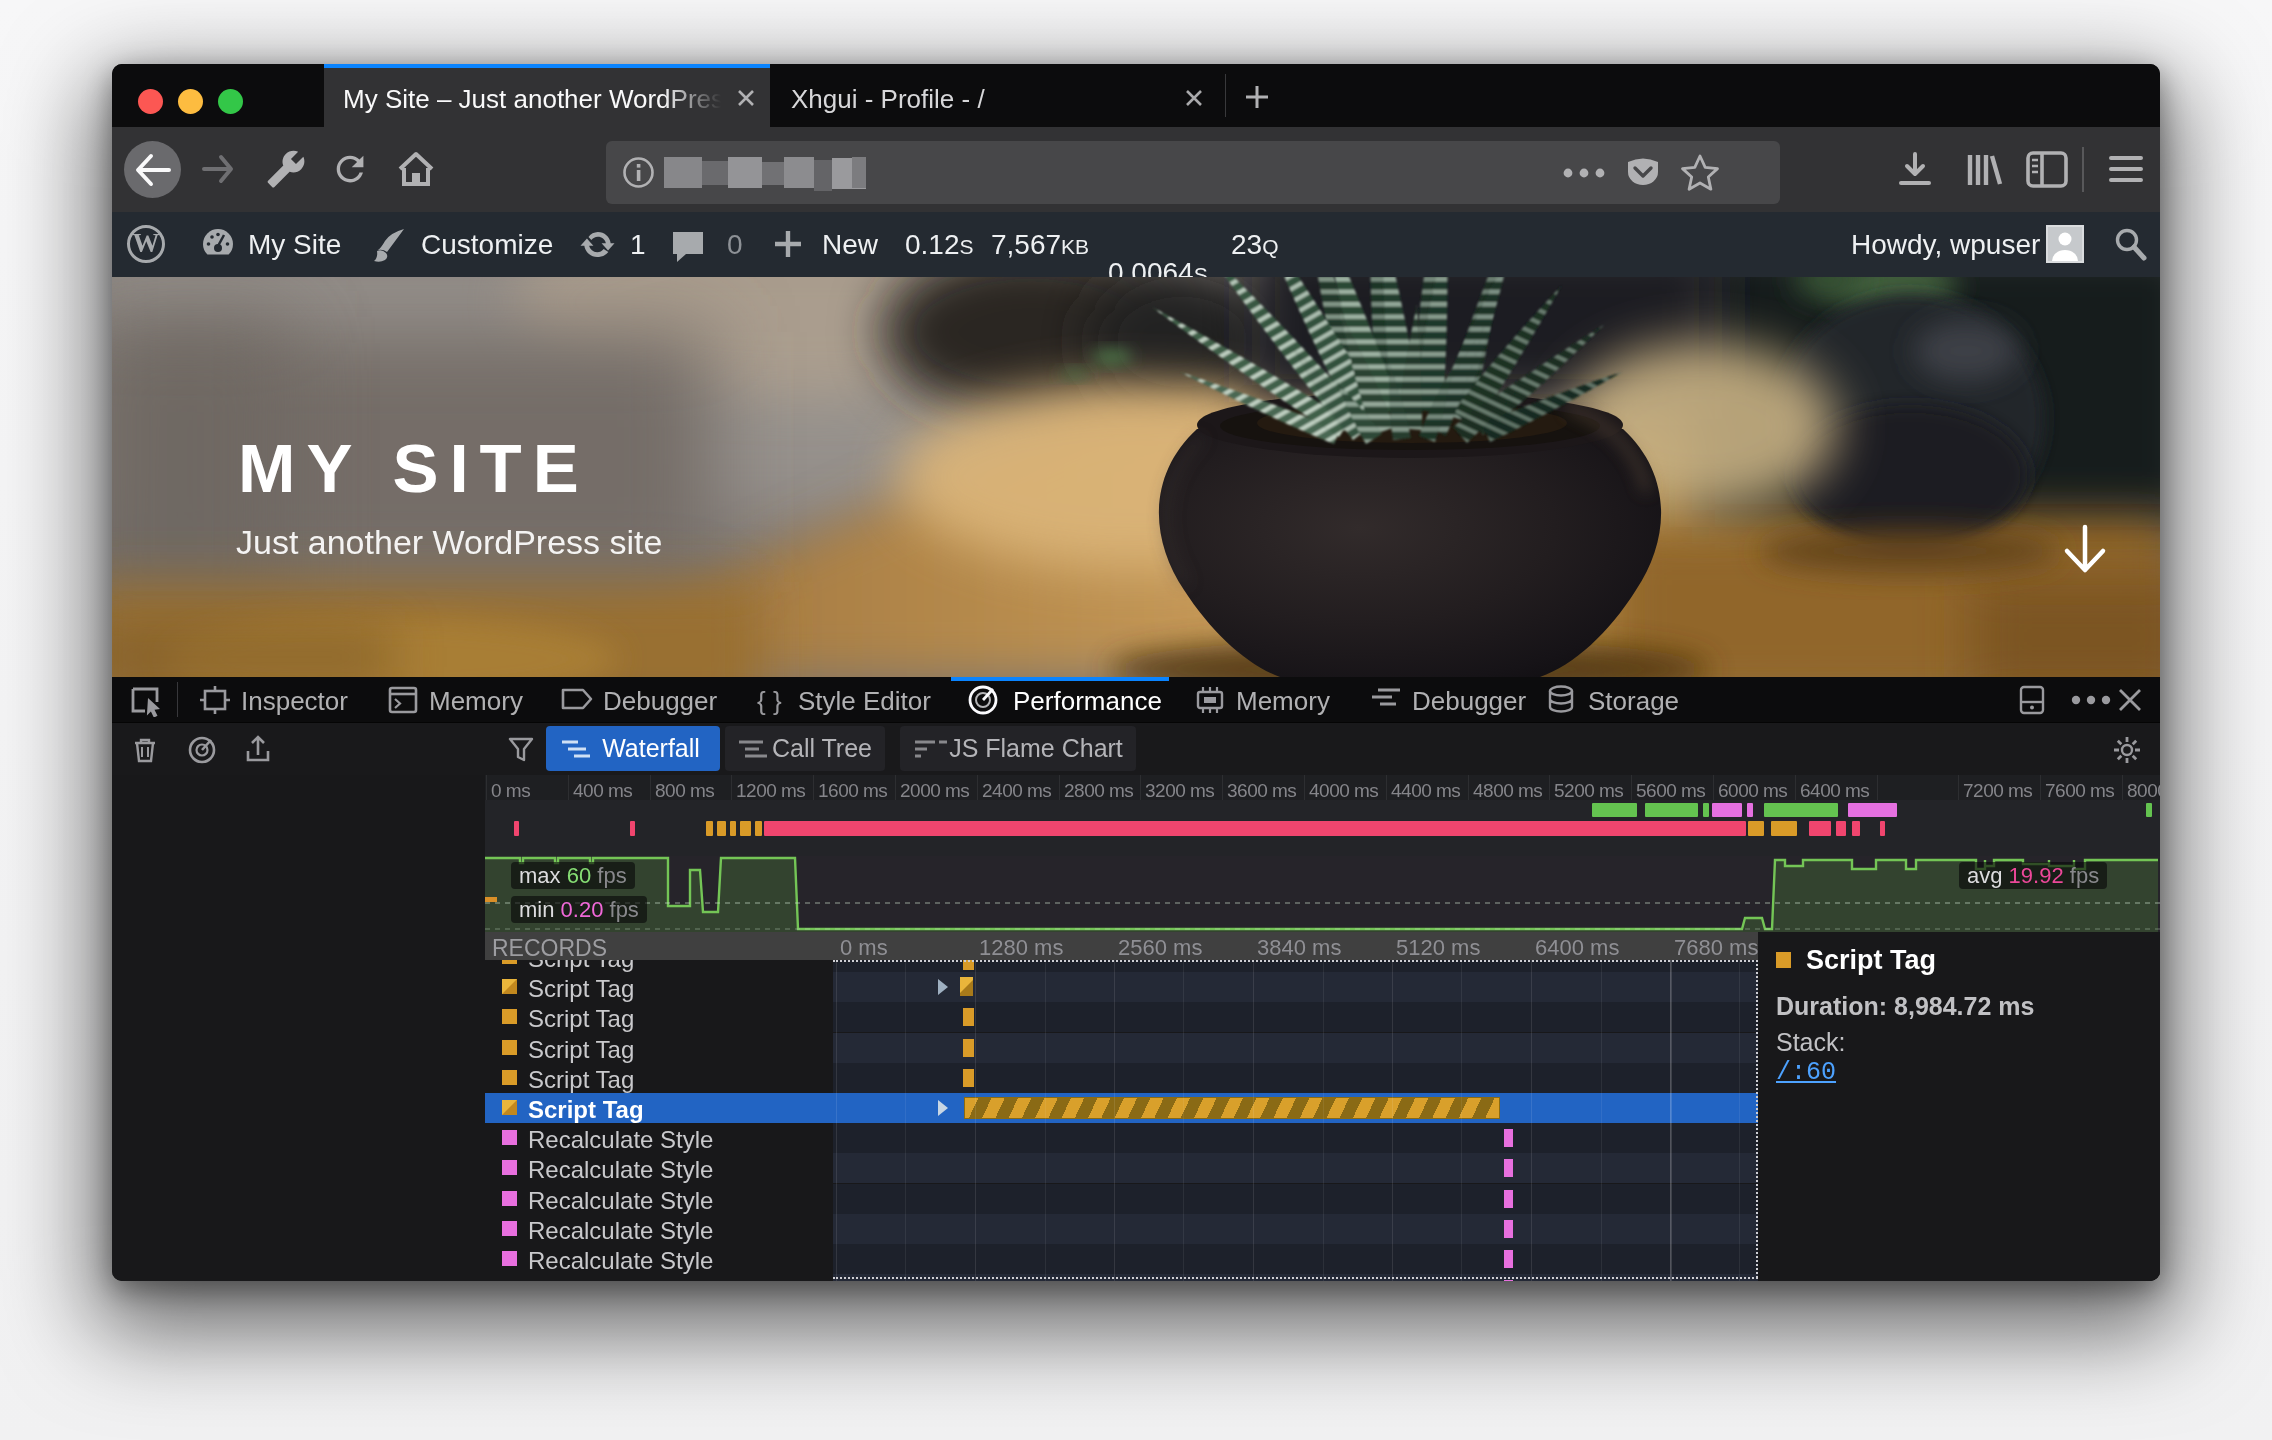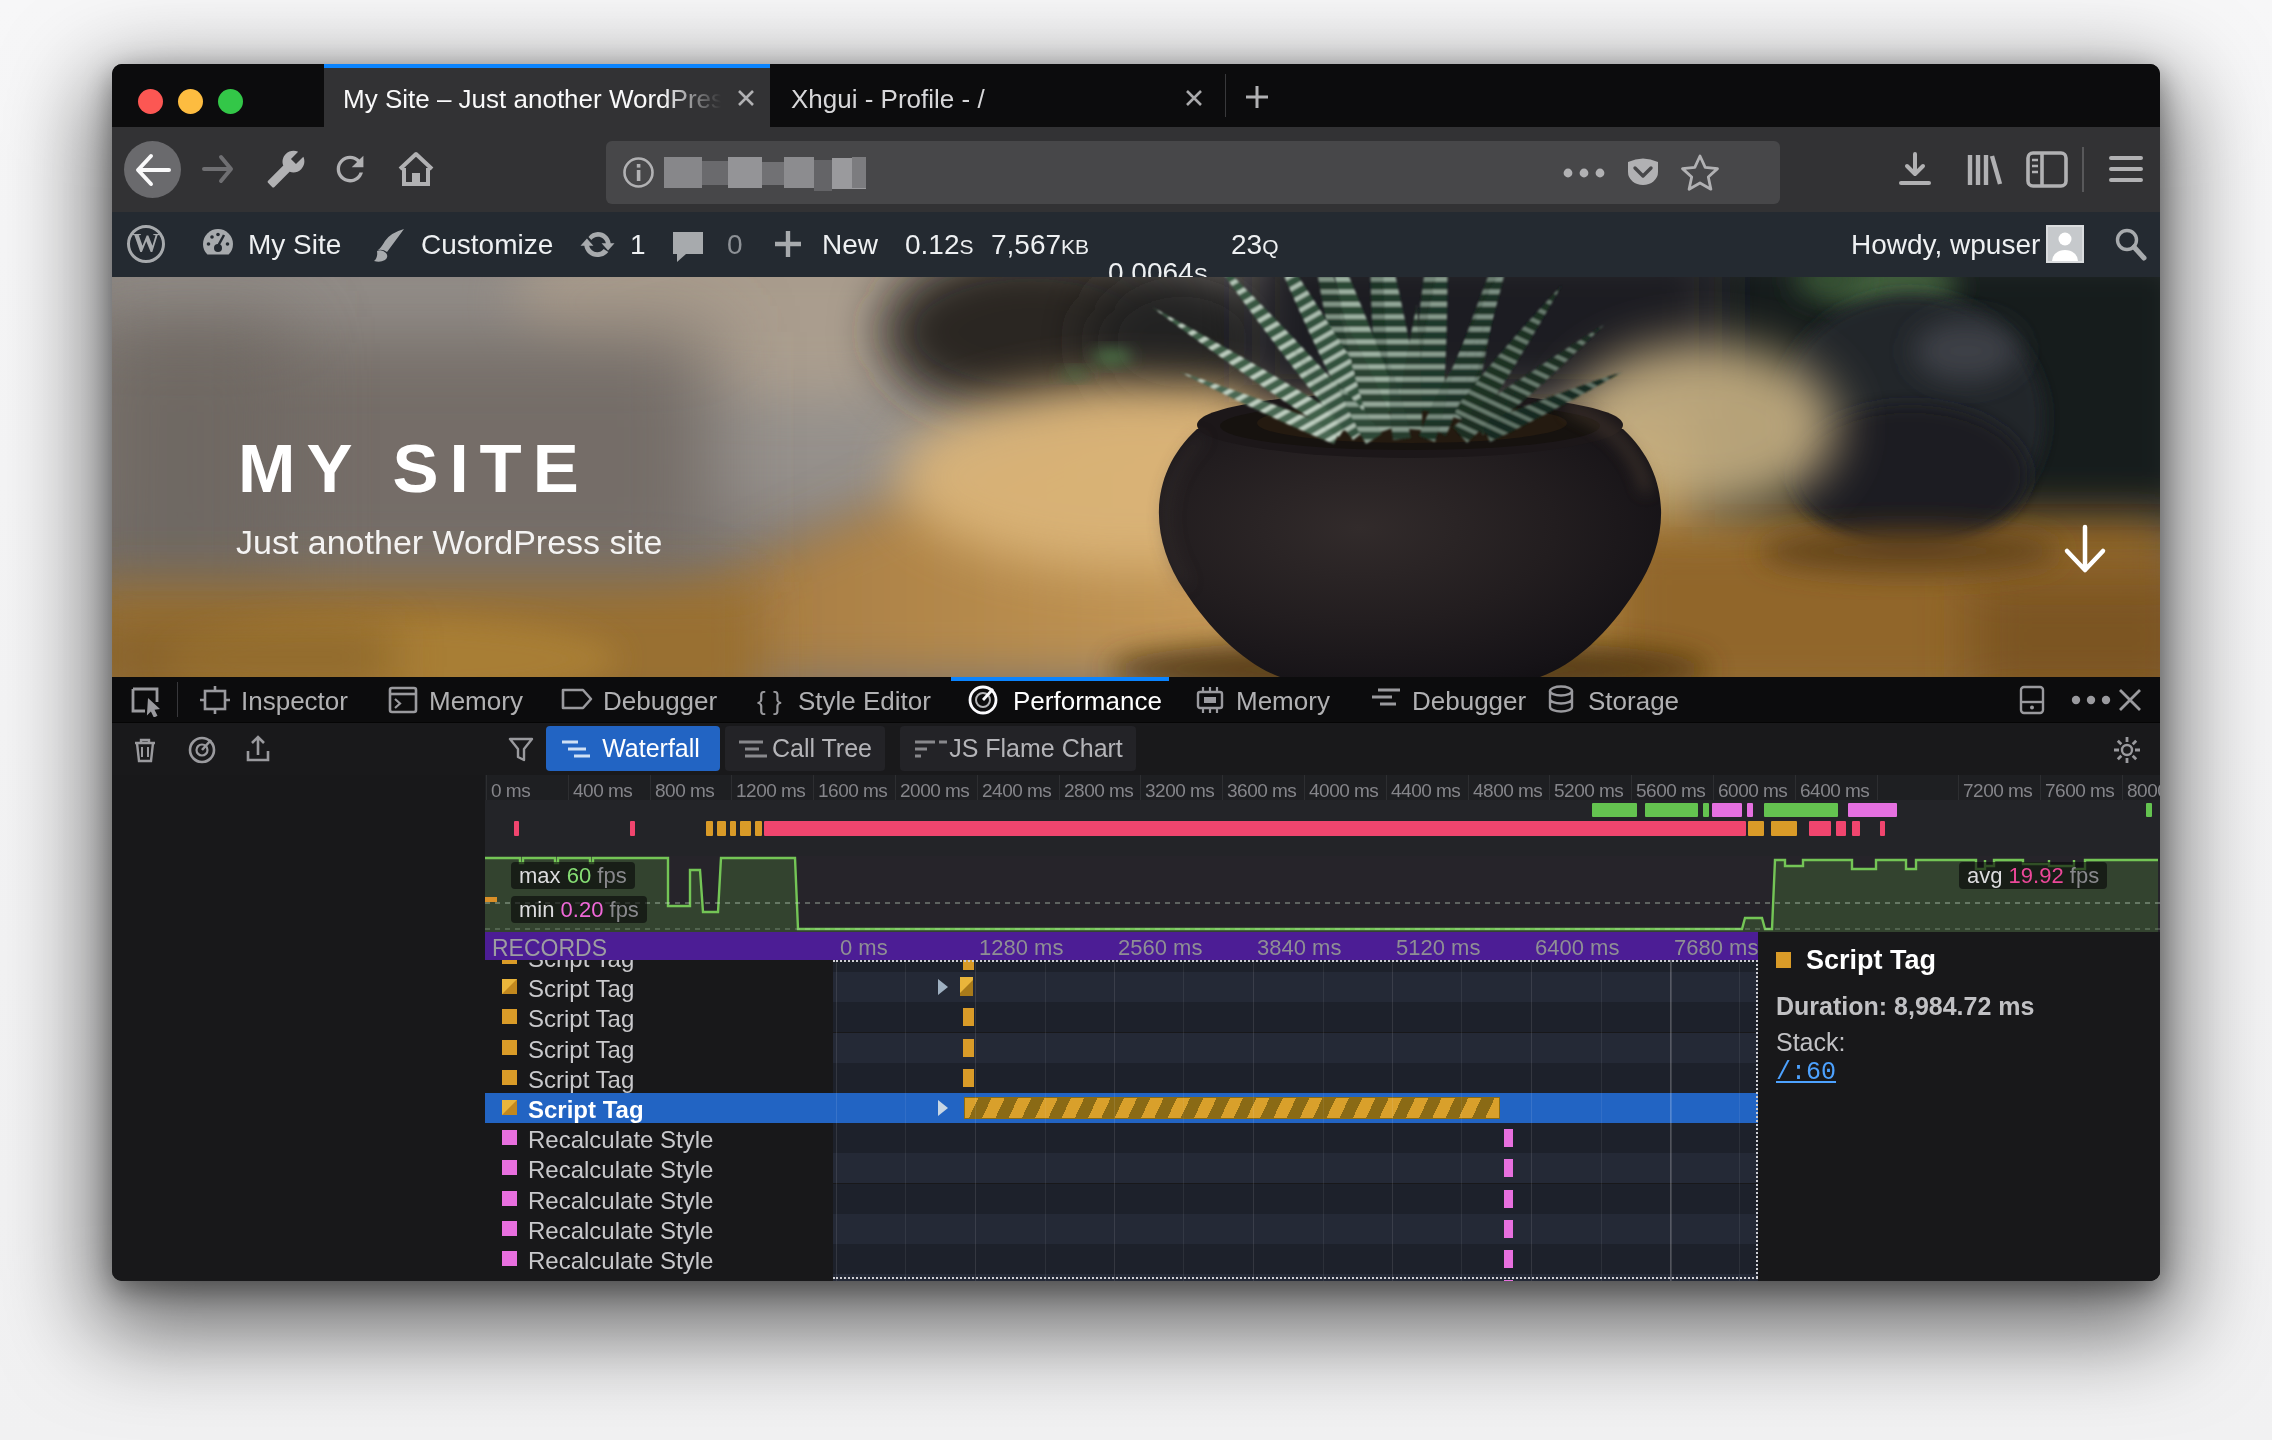--- a/index.html
+++ b/index.html
@@ -36,21 +36,21 @@
 #dtoolbar { position:absolute; left:0; top:658px; width:2048px; height:53px; background:#19191b; border-top:1px solid #050505; }
 .chip { position:absolute; top:3px; height:45px; border-radius:4px; font-size:25px; line-height:45px; text-align:center; }
 #dbody { position:absolute; left:0; top:711px; width:2048px; height:506px; background:#18181a; }
 #sidebar { position:absolute; left:0; top:0; width:370px; height:506px; background:#18181a; border-right:3px solid #0a0a0b; }
 #recsel { position:absolute; left:0; top:0; width:370px; height:89px; background:#2061b5; color:#fff; }
 #ruler { position:absolute; left:373px; top:0; width:1675px; height:25px; background:#1e1f22; overflow:hidden; }
 #ruler span { position:absolute; top:5px; font-size:19px; letter-spacing:-0.5px; color:#85858a; white-space:nowrap; }
 #overview { position:absolute; left:373px; top:25px; width:1675px; height:56px; background:#232428; overflow:hidden; }
 #fps { position:absolute; left:373px; top:81px; width:1675px; height:76px; background:#26242a; overflow:hidden; }
 .fpslabel { position:absolute; height:27px; background:rgba(8,8,10,0.62); border-radius:4px; font-size:22px; line-height:27px; padding:0 8px; color:#dcdcde; white-space:nowrap; }
-#dheader { position:absolute; left:373px; top:157px; width:1675px; height:28px; background:#4c1d95; }
+#dheader { position:absolute; left:373px; top:157px; width:1675px; height:28px; background:#404040; }
 #dheader span { position:absolute; top:3px; font-size:22px; color:#8f8f94; }
 #records { position:absolute; left:373px; top:185px; width:1675px; height:321px; overflow:hidden; }
 .row { position:absolute; left:0; width:1273px; height:30px; }
 .row .lbl { position:absolute; left:43px; top:3px; font-size:24px; color:#c9c9cc; white-space:nowrap; }
 .row .ic { position:absolute; left:17px; top:7px; width:15px; height:15px; }
 #detail { position:absolute; left:1646px; top:157px; width:402px; height:349px; background:#18181a; color:#c1c1c4; }
 </style>
 </head>
 <body>
 <div id="page">

